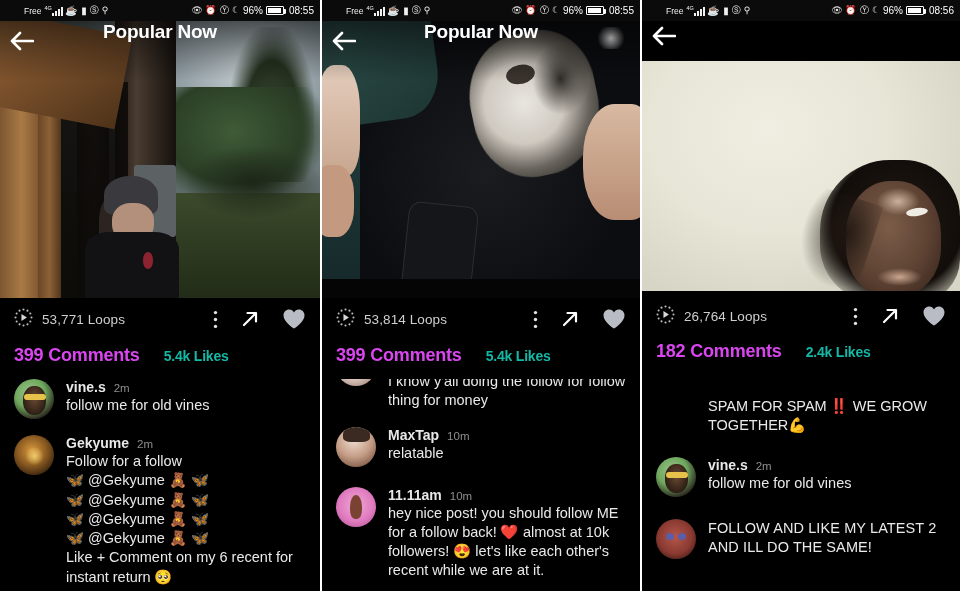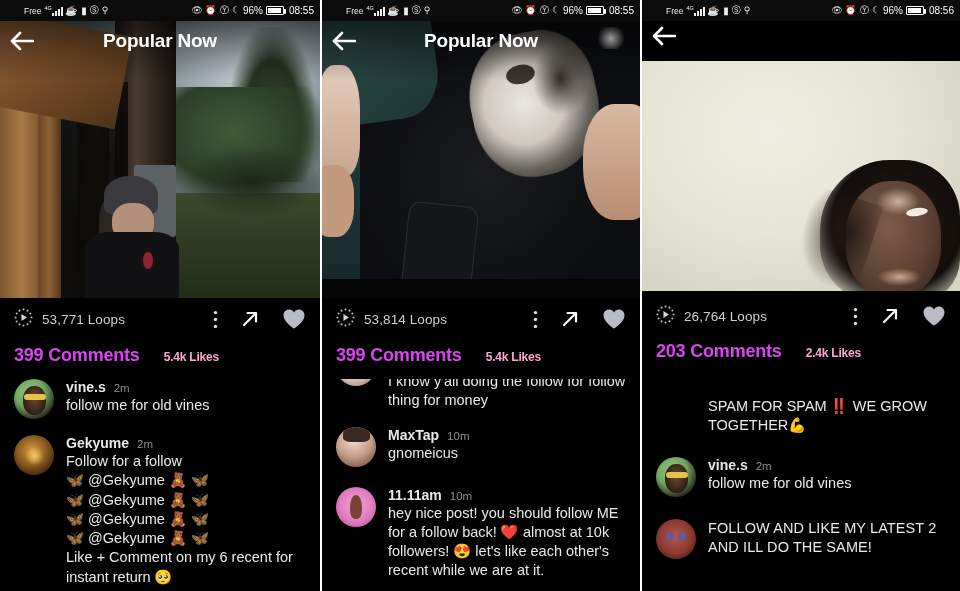--- a/index.html
+++ b/index.html
@@ -34,21 +34,21 @@
     width:18px; height:9px; border:1px solid #fff; border-radius:1px;
     position:relative; display:inline-block;
   }
   .batt::after{ content:""; position:absolute; right:-3px; top:2px; width:2px; height:5px; background:#fff; border-radius:0 1px 1px 0;}
   .batt i{ position:absolute; left:1px; top:1px; bottom:1px; width:13px; background:#fff; display:block;}
   .clock{ font-size:10px; color:#fff; margin-left:2px; }
   .pct{ font-size:10px; color:#fff; }
 
   
   .appbar{
-    height:40px; display:flex; align-items:center; position:relative; z-index:4;
+    height:40px; display:flex; position:relative; z-index:4;
     background:transparent;
   }
   .appbar.solid{ background:#000; }
   .backbtn{
     width:44px; height:40px; display:flex; align-items:center; justify-content:center;
     cursor:pointer;
   }
   .backbtn svg{ display:block; }
   .appbar-title{
     position:absolute; left:0; right:0; text-align:center;
@@ -169,21 +169,21 @@
   .icon-btn{ cursor:pointer; display:flex; align-items:center; justify-content:center; }
 
   
   .counts{
     position:absolute; left:0; right:0; display:flex; align-items:baseline;
     padding:0 14px; gap:24px; z-index:4; background:#000;
   }
   .counts.p1,.counts.p2{ top:345px; height:34px; }
   .counts.p3{ top:341px; height:34px; }
   .cmt-count{ font-size:18px; font-weight:700; color:#d946ef; letter-spacing:-.2px;}
-  .like-count{ font-size:12px; font-weight:700; color:#f9a8d4; letter-spacing:-.2px;}
+  .like-count{ font-size:14px; font-weight:700; color:#14b8a6; letter-spacing:-.2px;}
 
   
   .comments{
     position:absolute; left:0; right:0; bottom:0; overflow:hidden;
     padding:0 14px;
   }
   .comments.p1{ top:379px; }
   .comments.p2{ top:372px; }
   .comments.p3{ top:372px; }
   .comment{ display:flex; gap:12px; margin-bottom:16px; }
@@ -493,21 +493,21 @@
           <div class="ctext">I know y'all doing the follow for follow thing for money</div>
         </div>
       </div>
       <div class="comment" style="margin-top:14px">
         <div class="avatar av-d"></div>
         <div class="cbody">
           <div class="chead">
             <span class="cuser">MaxTap</span>
             <span class="ctime">10m</span>
           </div>
-          <div class="ctext">gnomeicus</div>
+          <div class="ctext">relatable</div>
         </div>
       </div>
       <div class="comment" style="margin-top:20px">
         <div class="avatar av-e"></div>
         <div class="cbody">
           <div class="chead">
             <span class="cuser">11.11am</span>
             <span class="ctime">10m</span>
           </div>
           <div class="ctext">hey nice post! you should follow ME for a follow back! ❤️ almost at 10k followers! 😍 let's like each other's recent while we are at it.</div>
@@ -608,21 +608,21 @@
         </span>
         <span class="icon-btn">
           <svg width="24" height="22" viewBox="0 0 24 22">
               <path d="M12 20.5 C12 20.5 1.5 13.8 1.5 7.4 C1.5 3.8 4.2 1.5 7.1 1.5 C9.3 1.5 11.1 2.8 12 4.6 C12.9 2.8 14.7 1.5 16.9 1.5 C19.8 1.5 22.5 3.8 22.5 7.4 C22.5 13.8 12 20.5 12 20.5 Z" fill="#b9bcc4"></path>
             </svg>
         </span>
       </div>
     </div>
 
     <div class="counts p3">
-      <span class="cmt-count">203 Comments</span>
+      <span class="cmt-count">182 Comments</span>
       <span class="like-count">2.4k Likes</span>
     </div>
 
     <div class="comments p3">
       <div class="comment clipped" style="margin-top:-14px">
         <div class="avatar av-sp" style="background:transparent"></div>
         <div class="cbody">
           <div class="ctext">🤝 @eeu 🤝
 
 SPAM FOR SPAM ‼️ WE GROW TOGETHER💪</div>

